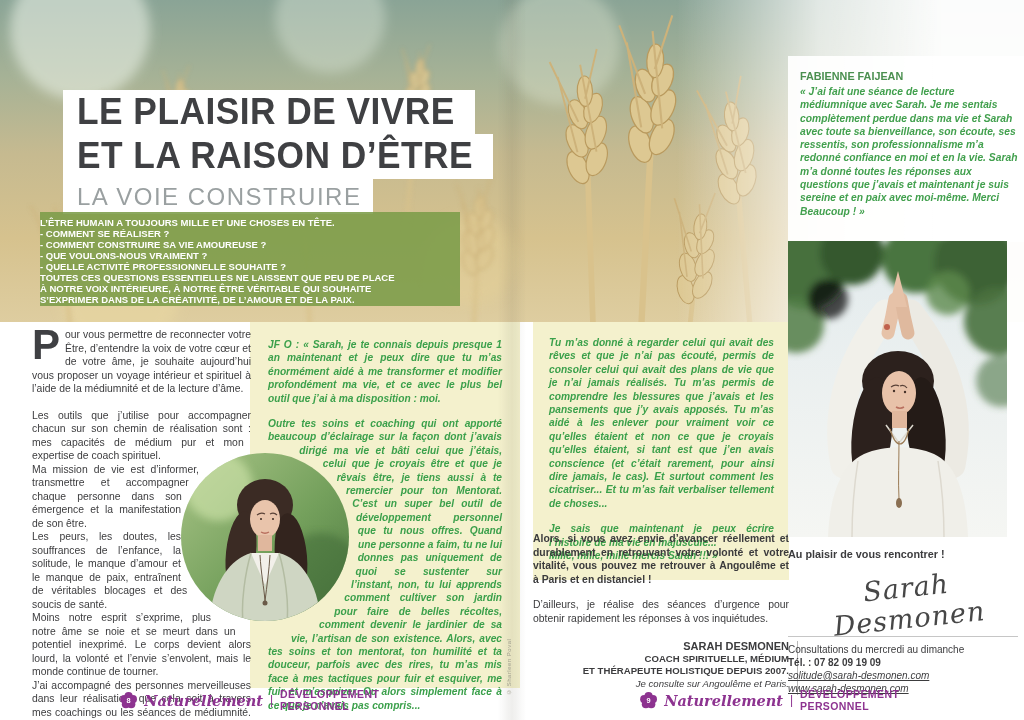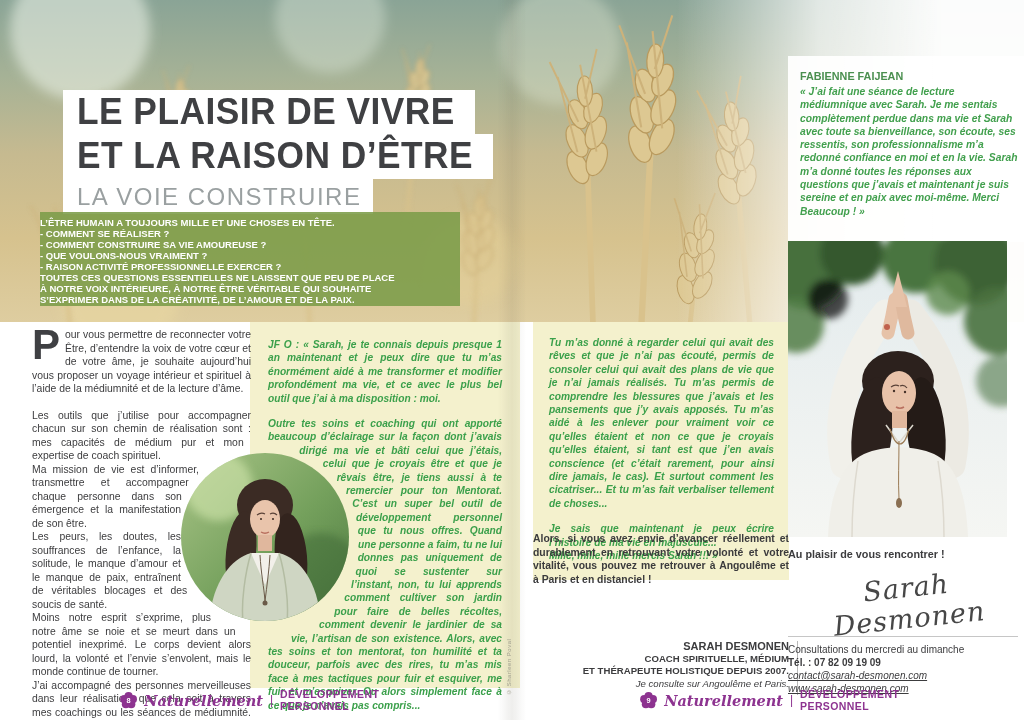--- a/index.html
+++ b/index.html
@@ -160,21 +160,21 @@
     <div class="title-bar">
       <div class="subtitle-line">LA VOIE CONSTRUIRE</div>
     </div>
   </div>
 
   <div id="intro-box">
     <span>L’ÊTRE HUMAIN A TOUJOURS MILLE ET UNE CHOSES EN TÊTE.</span>
     <span>- COMMENT SE RÉALISER ?</span>
     <span>- COMMENT CONSTRUIRE SA VIE AMOUREUSE ?</span>
     <span>- QUE VOULONS-NOUS VRAIMENT ?</span>
-    <span>- RAISON ACTIVITÉ PROFESSIONNELLE EXERCER ?</span>
+    <span>- QUELLE ACTIVITÉ PROFESSIONNELLE SOUHAITE ?</span>
     <span>TOUTES CES QUESTIONS ESSENTIELLES NE LAISSENT QUE PEU DE PLACE</span>
     <span>À NOTRE VOIX INTÉRIEURE, À NOTRE ÊTRE VÉRITABLE QUI SOUHAITE</span>
     <span>S’EXPRIMER DANS DE LA CRÉATIVITÉ, DE L’AMOUR ET DE LA PAIX.</span>
   </div>
 
   <div id="yellow-a" class="yellow-panel testimonial">
     <div id="wrap-spacer-a"></div>
     <p>JF O : « Sarah, je te connais depuis presque 1 an maintenant et je peux dire que tu m’as énormément aidé à me transformer et modifier profondément ma vie, et ce avec le plus bel outil que j’ai à ma disposition : moi.</p>
     <p>Outre tes soins et coaching qui ont apporté beaucoup d’éclairage sur la façon dont j’avais dirigé ma vie et bâti celui que j’étais, celui que je croyais être et que je rêvais être, je tiens aussi à te remercier pour ton Mentorat. C’est un super bel outil de développement personnel que tu nous offres. Quand une personne a faim, tu ne lui donnes pas uniquement de quoi se sustenter sur l’instant, non, tu lui apprends comment cultiver son jardin pour faire de belles récoltes, comment devenir le jardinier de sa vie, l’artisan de son existence. Alors, avec tes soins et ton mentorat, ton humilité et ta douceur, parfois avec des rires, tu m’as mis face à mes tactiques pour fuir et esquiver, me fuir et m’esquiver. Ou alors simplement face à ce que je n’avais pas compris...</p>
   </div>
@@ -223,20 +223,21 @@
       <path d="M70,100 C64,120 60,150 62,168 M98,100 C104,120 108,150 106,168" stroke="#b3bca2" stroke-width="1.5" fill="none"></path>
       <path d="M79,102 C80,120 83,135 84,148 M89,102 C88,118 86,132 84,148" stroke="#6a5a48" stroke-width="1" fill="none"></path>
       <circle cx="84" cy="150" r="2.5" fill="#6a5a48"></circle>
     </svg>
   </div>
 
   <div id="photo-credit">© Sharleen Poval</div>
 
   <div id="cta-col">
     <p class="bold-para">Alors, si vous avez envie d’avancer réellement et durablement en retrouvant votre volonté et votre vitalité, vous pouvez me retrouver à Angoulême et à Paris et en distanciel !</p>
+    <p>D’ailleurs, je réalise des séances d’urgence pour obtenir rapidement les réponses à vos inquiétudes.</p>
   </div>
   <div id="byline">
     <div class="name">SARAH DESMONEN</div>
     <div class="role">COACH SPIRITUELLE, MÉDIUM</div>
     <div class="role">ET THÉRAPEUTE HOLISTIQUE DEPUIS 2007.</div>
     <div class="consult">Je consulte sur Angoulême et Paris.</div>
   </div>
   <div id="byline-sep"></div>
 
   <div id="fabienne-panel"></div>
@@ -291,21 +292,21 @@
       <path d="M70,220 C66,245 64,270 64,296 M150,220 C154,245 156,270 156,296" stroke="#ddd9cf" stroke-width="1.5" fill="none"></path>
     </svg>
   </div>
 
   <div id="meet-line">Au plaisir de vous rencontrer !</div>
   <div id="signature">Sarah Desmonen</div>
   <div id="contact-rule"></div>
   <div id="contact">
     <div>Consultations du mercredi au dimanche</div>
     <div class="tel">Tél. : 07 82 09 19 09</div>
-    <a href="#">contact@sarah-desmonen.com</a>
+    <a href="#">solitude@sarah-desmonen.com</a>
     <a href="#">www.sarah-desmonen.com</a>
   </div>
 
   <div id="footer-left" class="footer">
     <svg width="21" height="21" viewBox="0 0 21 21">
       <g fill="#8d3390">
         <circle cx="10.5" cy="5" r="5"></circle>
           <circle cx="15.8" cy="8.9" r="5"></circle>
           <circle cx="13.8" cy="15.1" r="5"></circle>
         <circle cx="7.2" cy="15.1" r="5"></circle>

